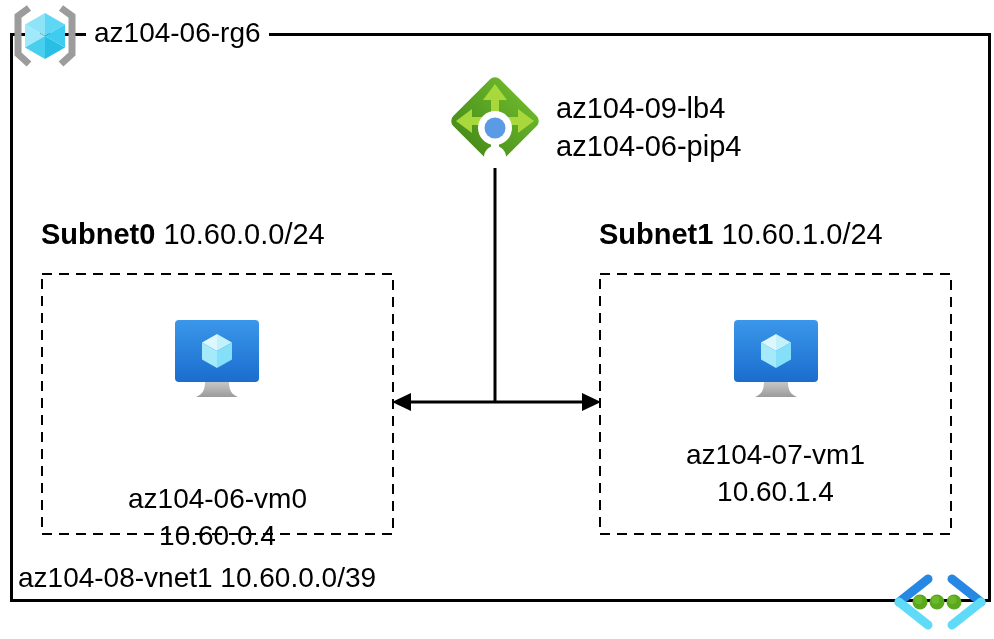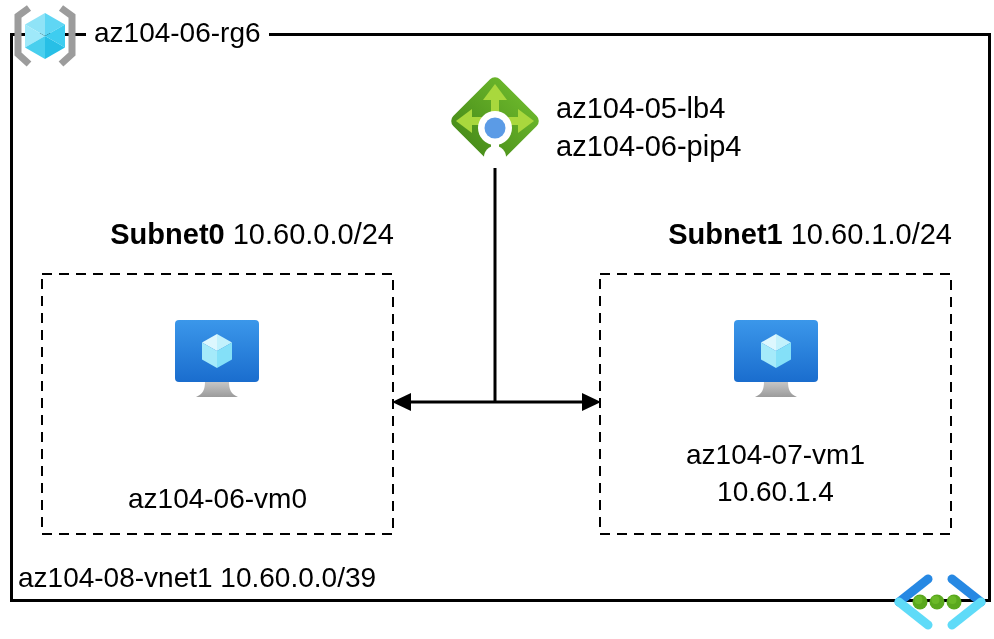--- a/index.html
+++ b/index.html
@@ -40,21 +40,21 @@
   .lb-icon { position: absolute; left: 440px; top: 68px; width: 110px; height: 110px; }
 
   .lb-labels {
     position: absolute; left: 556px; top: 89px;
     font-size: 29px; line-height: 38px;
     white-space: nowrap;
   }
 
   .subnet-label {
     position: absolute; top: 215px; width: 353px;
-    text-align: right;
+    text-align: left;
     font-size: 29px; line-height: 38px;
     white-space: nowrap;
   }
   .subnet-label .subnet-name { font-weight: bold; }
   .subnet-label-0 { left: 41px; }
   .subnet-label-1 { left: 599px; }
 
   .vm-icon { position: absolute; top: 315px; width: 90px; height: 88px; }
   .vm-icon-0 { left: 172px; }
   .vm-icon-1 { left: 731px; }
@@ -129,21 +129,21 @@
       </g>
       <g>
         <rect x="51" y="60" width="8" height="29" fill="#ffffff"></rect>
         <circle cx="55" cy="60" r="17" fill="#ffffff"></circle>
         <circle cx="55" cy="89" r="11" fill="#ffffff"></circle>
         <circle cx="55" cy="60" r="10.5" fill="#5b9be6"></circle>
       </g>
     </svg>
   </div>
   <div class="lb-labels">
-    <div>az104-05-lb4</div>
+    <div>az104-09-lb4</div>
     <div>az104-06-pip4</div>
   </div>
 
   <div class="subnet-label subnet-label-0">
     <span class="subnet-name">Subnet0</span>
     <span>10.60.0.0/24</span>
   </div>
   <div class="subnet-label subnet-label-1">
     <span class="subnet-name">Subnet1</span>
     <span>10.60.1.0/24</span>
@@ -189,20 +189,21 @@
         <polygon points="45,19 30,27.5 45,36" fill="#ddf7fe"></polygon>
         <polygon points="45,19 60,27.5 45,36" fill="#c2f1fc"></polygon>
         <polygon points="30,27.5 45,36 45,53 30,44.5" fill="#a5eafa"></polygon>
         <polygon points="60,27.5 45,36 45,53 60,44.5" fill="#84e0f8"></polygon>
       </g>
     </svg>
   </div>
 
   <div class="vm-label vm-label-0">
     <div>az104-06-vm0</div>
+    <div>10.60.0.4</div>
   </div>
   <div class="vm-label vm-label-1">
     <div>az104-07-vm1</div>
     <div>10.60.1.4</div>
   </div>
 
   <div class="vnet-label">
     <span>az104-08-vnet1</span>
     <span>10.60.0.0/39</span>
   </div>

